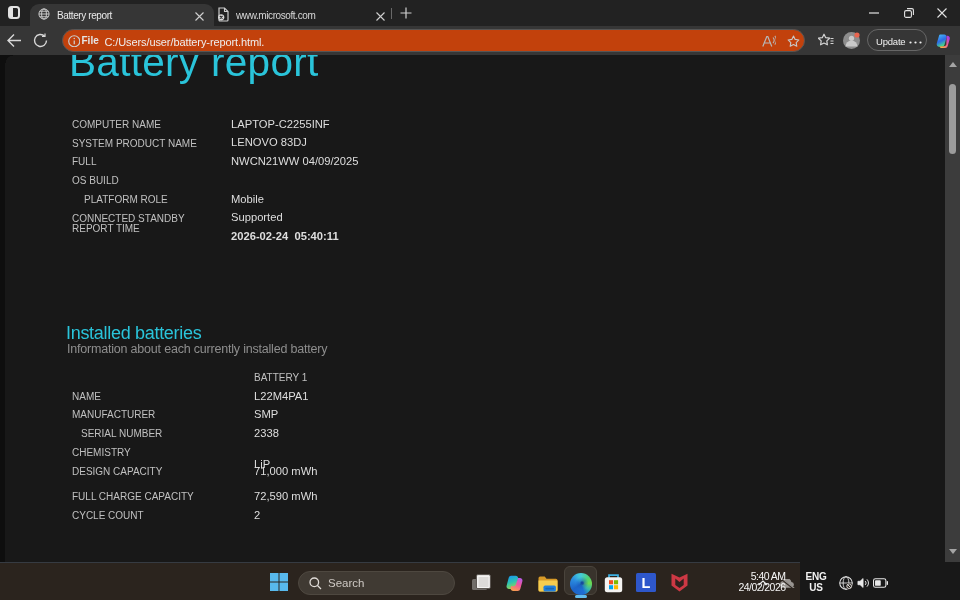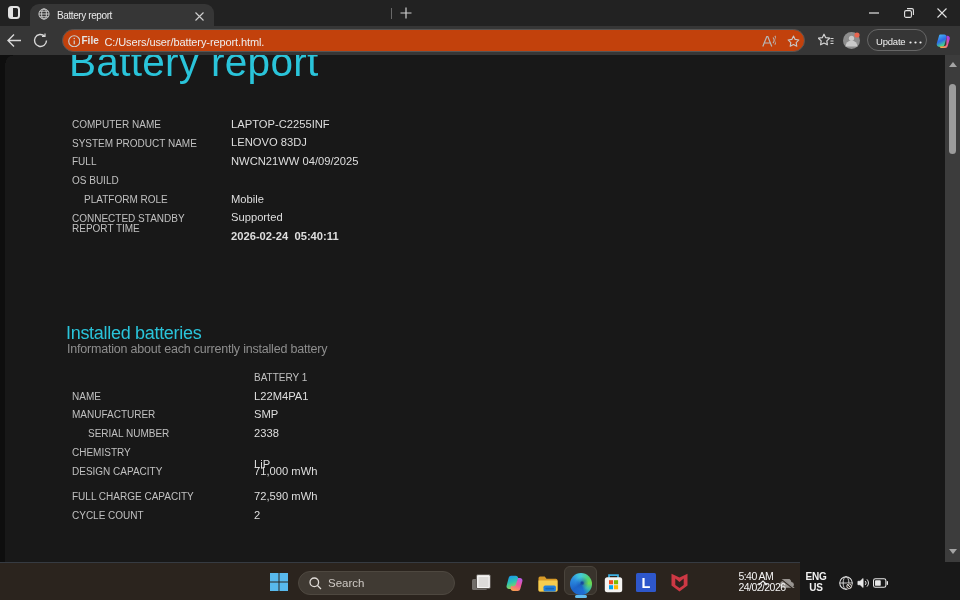--- a/index.html
+++ b/index.html
@@ -33,35 +33,47 @@
 
 #sbar{position:absolute;right:0;top:0;width:15px;height:507px;background:#3c3c3c}
 #sthumb{position:absolute;left:3.5px;top:29px;width:7.5px;height:70px;background:#9b9b9b;border-radius:4px}
 
 #taskbar{position:absolute;left:0;top:562px;width:800px;height:38px;background:#2b241e;border-top:1px solid #363b42}
 #searchpill{position:absolute;left:298px;top:8px;width:157px;height:23.5px;background:#403a33;border:1px solid #4e4840;border-radius:12px}
 #searchpill span{position:absolute;left:29px;top:5px;font-size:11.5px;color:#cdc8c3}
 #edgebox{position:absolute;left:564px;top:3px;width:32.5px;height:28.5px;background:#39332c;border:1px solid #4a443c;border-radius:6px}
 #edgeline{position:absolute;left:574.5px;top:32px;width:12.5px;height:2.6px;border-radius:2px;background:#62bdee}
 #engus{position:absolute;left:804px;top:7.5px;width:24px;text-align:center;color:#f2f2f2;font-size:10px;font-weight:bold;letter-spacing:-0.3px;line-height:11px}
-#clock{position:absolute;right:14.5px;top:8px;text-align:left;color:#f5f5f5;font-size:10.5px;letter-spacing:-0.55px;line-height:11px}
+#clock{position:absolute;right:14.5px;top:8px;text-align:right;color:#f5f5f5;font-size:10.5px;letter-spacing:-0.55px;line-height:11px}
 </style>
 </head>
 <body>
 
 <div id="titlebar">
   <div id="wsicon"></div>
   <div class="tab" id="tab1">
     <svg class="abs" style="left:8px;top:4px" width="12" height="12" viewBox="0 0 13 13" fill="none" stroke="#d0d0d0" stroke-width="1">
         <circle cx="6.5" cy="6.5" r="5.5"></circle>
         <ellipse cx="6.5" cy="6.5" rx="2.6" ry="5.5"></ellipse>
         <path d="M1 6.5h11M1.8 3.5h9.4M1.8 9.5h9.4"></path>
       </svg>
     <span class="ttext">Battery report</span>
     <svg class="tclose" style="left:165px" viewBox="0 0 9 9" stroke="#cfcfcf" stroke-width="1.1">
+        <path d="M0.5 0.5l8 8M8.5 0.5l-8 8"></path>
+      </svg>
+  </div>
+  <div class="tab" id="tab2">
+    <svg class="abs" style="left:3px;top:3px" width="13" height="15" viewBox="0 0 13 15" fill="none">
+        <path d="M2 1h5.5L11 4.5V13a1 1 0 0 1-1 1H3a1 1 0 0 1-1-1z" stroke="#cccccc" stroke-width="1.2"></path>
+        <path d="M7.5 1v3.5H11" stroke="#cccccc" stroke-width="1.1"></path>
+        <circle cx="4.2" cy="10.3" r="3.1" fill="#d6d6d6" stroke="none"></circle>
+        <path d="M2.9 9l2.6 2.6M5.5 9l-2.6 2.6" stroke="#222222" stroke-width="1.1"></path>
+      </svg>
+    <span class="ttext">www.microsoft.com</span>
+    <svg class="tclose" style="left:162px" viewBox="0 0 9 9" stroke="#cfcfcf" stroke-width="1.1">
         <path d="M0.5 0.5l8 8M8.5 0.5l-8 8"></path>
       </svg>
   </div>
   <div class="abs" style="left:391px;top:7.5px;width:1px;height:11px;background:#686868"></div>
   <svg class="abs" style="left:400px;top:7px" width="12" height="12" viewBox="0 0 12 12" stroke="#d0d0d0" stroke-width="1.2">
       <path d="M6 0.5v11M0.5 6h11"></path>
     </svg>
 
   <svg class="abs" style="left:869px;top:12px" width="10" height="2" viewBox="0 0 10 2">
       <path d="M0 1h10" stroke="#e3e3e3" stroke-width="1.2"></path>
@@ -158,21 +170,21 @@
   <div class="val" style="left:231px;top:175.1px;font-weight:bold">2026-02-24&nbsp;&nbsp;05:40:11</div>
 
   <div id="sub">Information about each currently installed battery</div>
   <div id="h2">Installed batteries</div>
 
   <div class="lbl" style="left:254px;top:316.7px">BATTERY 1</div>
   <div class="lbl" style="left:72px;top:335.6px">NAME</div>
   <div class="val" style="left:254px;top:334.5px">L22M4PA1</div>
   <div class="lbl" style="left:72px;top:354.4px">MANUFACTURER</div>
   <div class="val" style="left:254px;top:353.3px">SMP</div>
-  <div class="lbl" style="left:88px;top:373.2px">SERIAL NUMBER</div>
+  <div class="lbl" style="left:81px;top:373.2px">SERIAL NUMBER</div>
   <div class="val" style="left:254px;top:372.1px">2338</div>
   <div class="lbl" style="left:72px;top:392px">CHEMISTRY</div>
   <div class="val" style="left:254px;top:403px">LiP</div>
   <div class="lbl" style="left:72px;top:410.8px">DESIGN CAPACITY</div>
   <div class="val" style="left:254px;top:409.7px">71,000 mWh</div>
   <div class="lbl" style="left:72px;top:436.4px">FULL CHARGE CAPACITY</div>
   <div class="val" style="left:254px;top:435.3px">72,590 mWh</div>
   <div class="lbl" style="left:72px;top:455.2px">CYCLE COUNT</div>
   <div class="val" style="left:254px;top:454.1px">2</div>
 

